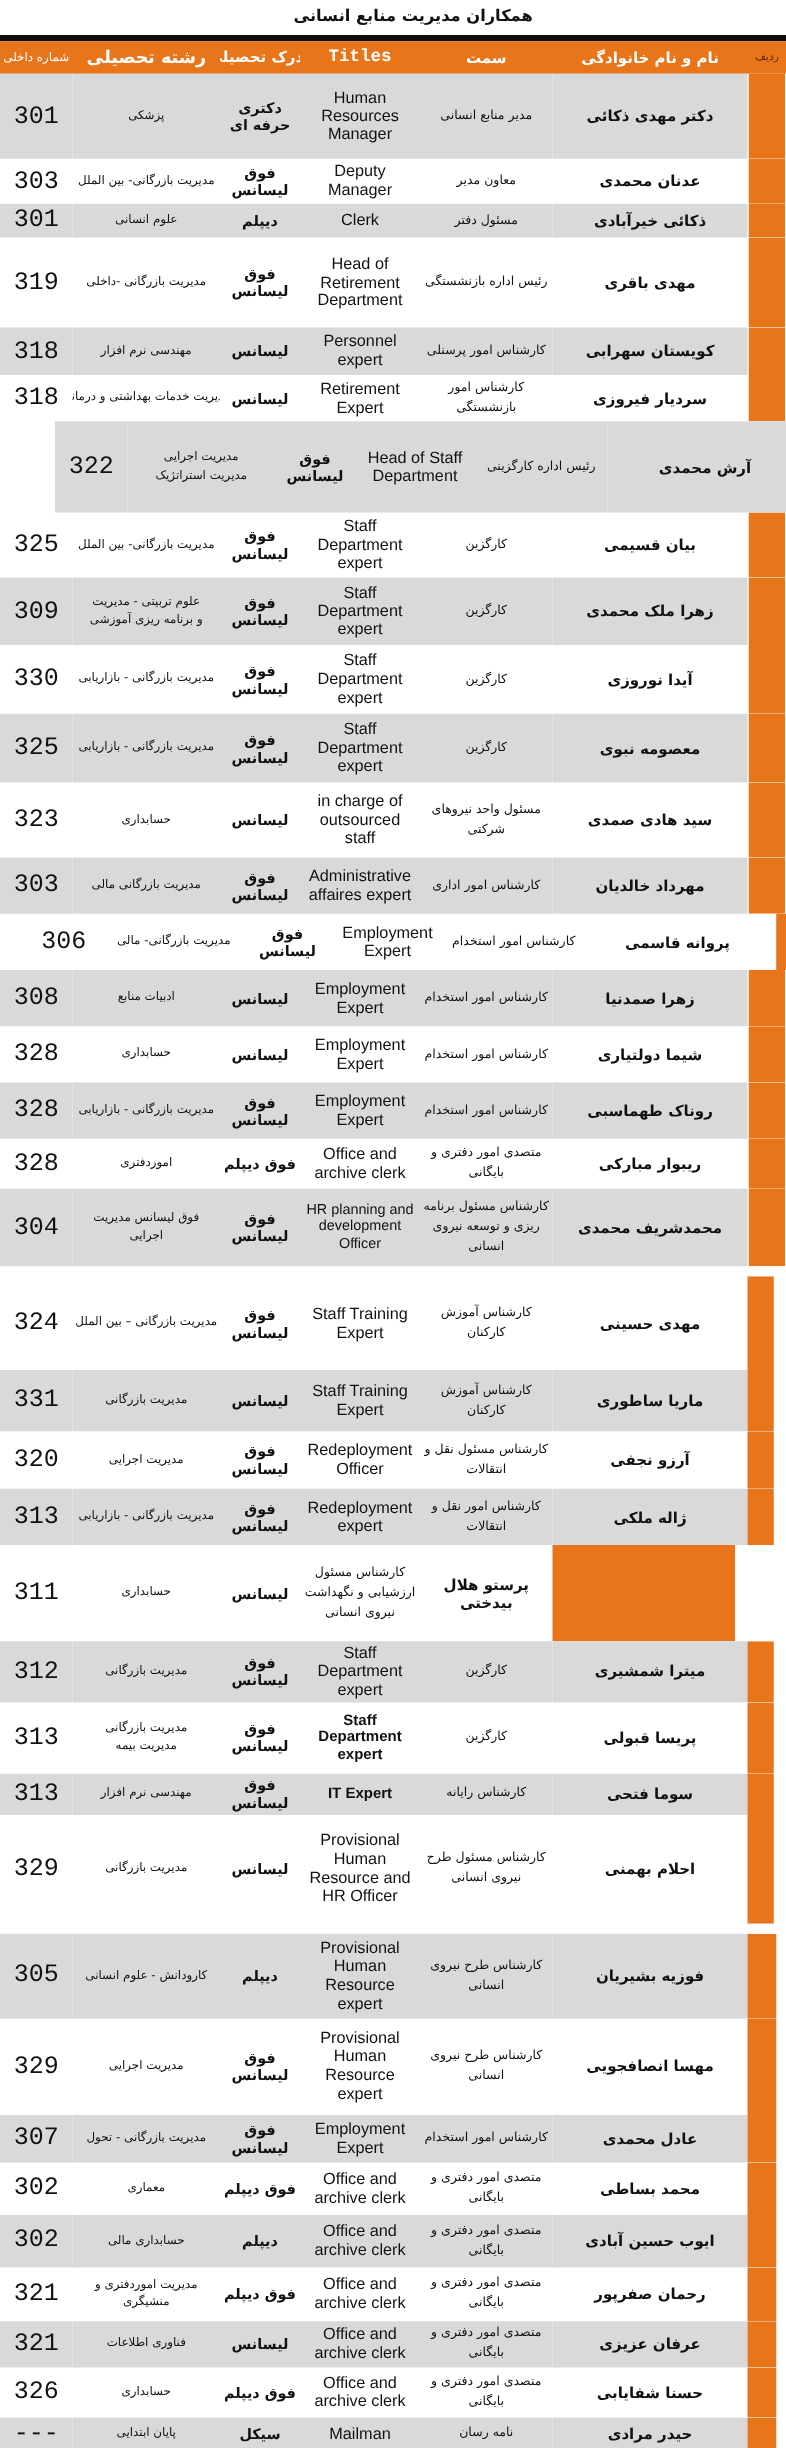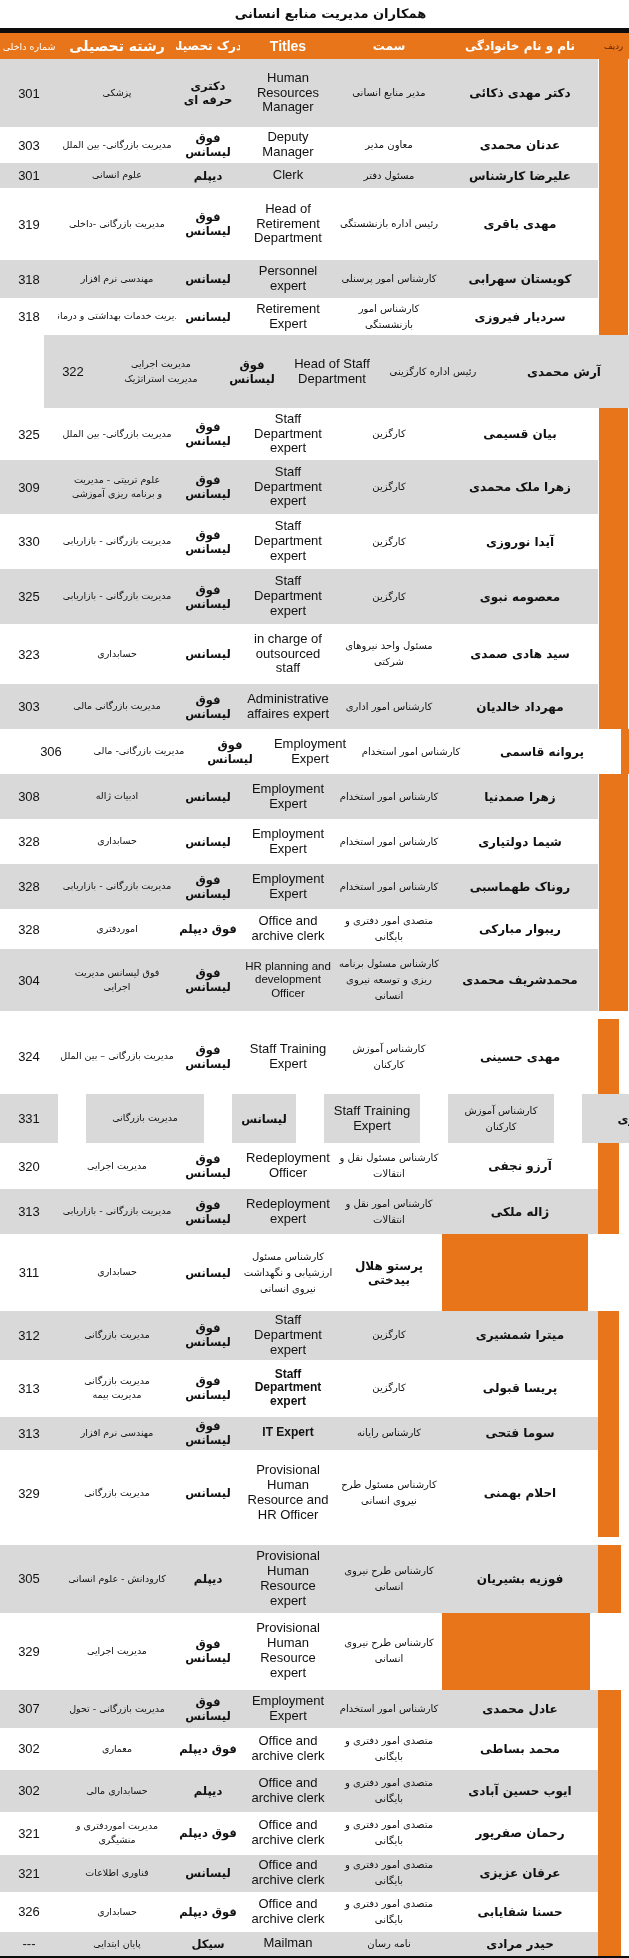--- a/index.html
+++ b/index.html
@@ -34,35 +34,35 @@
     min-height:26px;
   }
   .hc{
     display:flex;align-items:center;justify-content:center;
     color:#ffffff;font-weight:bold;text-align:center;
     overflow:hidden;white-space:nowrap;
   }
   .hc.h-ext{font-size:9.5px;font-weight:normal;}
   .hc.h-field{font-size:14px;}
   .hc.h-degree{font-size:12px;}
-  .hc.h-title{font-size:14px;font-family:Liberation Sans, sans-serif;}
+  .hc.h-title{font-size:14px;font-family:Liberation Mono, monospace;}
   .hc.h-pos{font-size:12px;}
   .hc.h-name{font-size:12px;}
   .hc.h-rdif{font-size:8.5px;color:#5a2504;font-weight:normal;}
   .segment{width:629px;}
   .seg-gap{height:8px;background:#ffffff;}
   .row>div{
     display:flex;align-items:center;justify-content:center;
     text-align:center;
     padding:2px 2px;
     box-sizing:border-box;
     overflow:hidden;
   }
   .row.gray>div:not(.c-strip){background:var(--gray);}
-  .c-ext{font-family:Liberation Sans, sans-serif;font-size:13px;}
+  .c-ext{font-family:Liberation Mono, monospace;font-size:20px;}
   .c-field{font-size:9.5px;white-space:pre-line;line-height:1.5;}
   .c-field.nowrapf{white-space:nowrap;}
   .c-degree{font-size:11.5px;font-weight:bold;}
   .c-title{
     font-family:"Liberation Sans",sans-serif;
     font-size:13px;line-height:1.15;
   }
   .c-title.boldt{font-weight:bold;font-size:12px;}
   .c-title.smallt{font-size:11.5px;}
   .c-pos{font-size:10px;line-height:1.6;}
@@ -113,21 +113,21 @@
         <div class="c-strip">
           <div class="strip-fill"></div>
         </div>
       </div>
       <div class="grid row gray" style="min-height: 25px;">
         <div class="c-ext">301</div>
         <div class="c-field" dir="rtl">علوم انسانی</div>
         <div class="c-degree" dir="rtl">دیپلم</div>
         <div class="c-title">Clerk</div>
         <div class="c-pos" dir="rtl">مسئول دفتر</div>
-        <div class="c-name" dir="rtl">علیرضا کارشناس</div>
+        <div class="c-name" dir="rtl">ذکائی خیرآبادی</div>
         <div class="c-strip">
           <div class="strip-fill"></div>
         </div>
       </div>
       <div class="grid row" style="min-height: 72px;">
         <div class="c-ext">319</div>
         <div class="c-field" dir="rtl">مدیریت بازرگانی -داخلی</div>
         <div class="c-degree" dir="rtl">فوق لیسانس</div>
         <div class="c-title">Head of Retirement Department</div>
         <div class="c-pos" dir="rtl">رئیس اداره بازنشستگی</div>
@@ -243,21 +243,21 @@
         <div class="c-degree" dir="rtl">فوق لیسانس</div>
         <div class="c-title">Employment Expert</div>
         <div class="c-pos" dir="rtl">کارشناس امور استخدام</div>
         <div class="c-name" dir="rtl">پروانه قاسمی</div>
         <div class="c-strip">
           <div class="strip-fill"></div>
         </div>
       </div>
       <div class="grid row gray" style="min-height: 45px;">
         <div class="c-ext">308</div>
-        <div class="c-field" dir="rtl">ادبیات ژاله</div>
+        <div class="c-field" dir="rtl">ادبیات منابع</div>
         <div class="c-degree" dir="rtl">لیسانس</div>
         <div class="c-title">Employment Expert</div>
         <div class="c-pos" dir="rtl">کارشناس امور استخدام</div>
         <div class="c-name" dir="rtl">زهرا صمدنیا</div>
         <div class="c-strip">
           <div class="strip-fill"></div>
         </div>
       </div>
       <div class="grid row" style="min-height: 45px;">
         <div class="c-ext">328</div>
@@ -310,21 +310,21 @@
         <div class="c-ext">324</div>
         <div class="c-field" dir="rtl">مدیریت بازرگانی –  بین الملل</div>
         <div class="c-degree" dir="rtl">فوق لیسانس</div>
         <div class="c-title">Staff Training Expert</div>
         <div class="c-pos" dir="rtl">کارشناس آموزش کارکنان</div>
         <div class="c-name" dir="rtl">مهدی حسینی</div>
         <div class="c-strip">
           <div class="strip-fill"></div>
         </div>
       </div>
-      <div class="grid row gray" style="min-height: 49px; gap: 28px;">
+      <div class="grid row gray" style="min-height: 49px;">
         <div class="c-ext">331</div>
         <div class="c-field" dir="rtl">مدیریت بازرگانی</div>
         <div class="c-degree" dir="rtl">لیسانس</div>
         <div class="c-title">Staff Training Expert</div>
         <div class="c-pos" dir="rtl">کارشناس آموزش کارکنان</div>
         <div class="c-name" dir="rtl">ماریا ساطوری</div>
         <div class="c-strip">
           <div class="strip-fill"></div>
         </div>
       </div>
@@ -421,20 +421,21 @@
         <div class="c-strip">
           <div class="strip-fill"></div>
         </div>
       </div>
       <div class="grid row" style="min-height: 77px;">
         <div class="c-ext">329</div>
         <div class="c-field" dir="rtl">مدیریت اجرایی</div>
         <div class="c-degree" dir="rtl">فوق لیسانس</div>
         <div class="c-title">Provisional Human Resource expert</div>
         <div class="c-pos" dir="rtl">کارشناس طرح نیروی انسانی</div>
+        <div class="c-name" dir="rtl">مهسا انصافجویی</div>
         <div class="c-strip">
           <div class="strip-fill"></div>
         </div>
       </div>
       <div class="grid row gray" style="min-height: 38px;">
         <div class="c-ext">307</div>
         <div class="c-field" dir="rtl">مدیریت بازرگانی - تحول</div>
         <div class="c-degree" dir="rtl">فوق لیسانس</div>
         <div class="c-title">Employment Expert</div>
         <div class="c-pos" dir="rtl">کارشناس امور استخدام</div>

